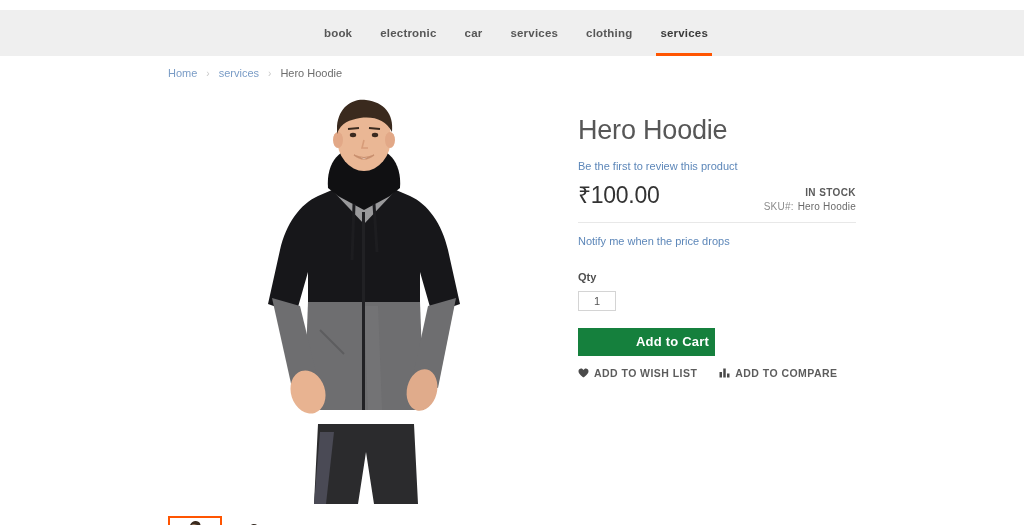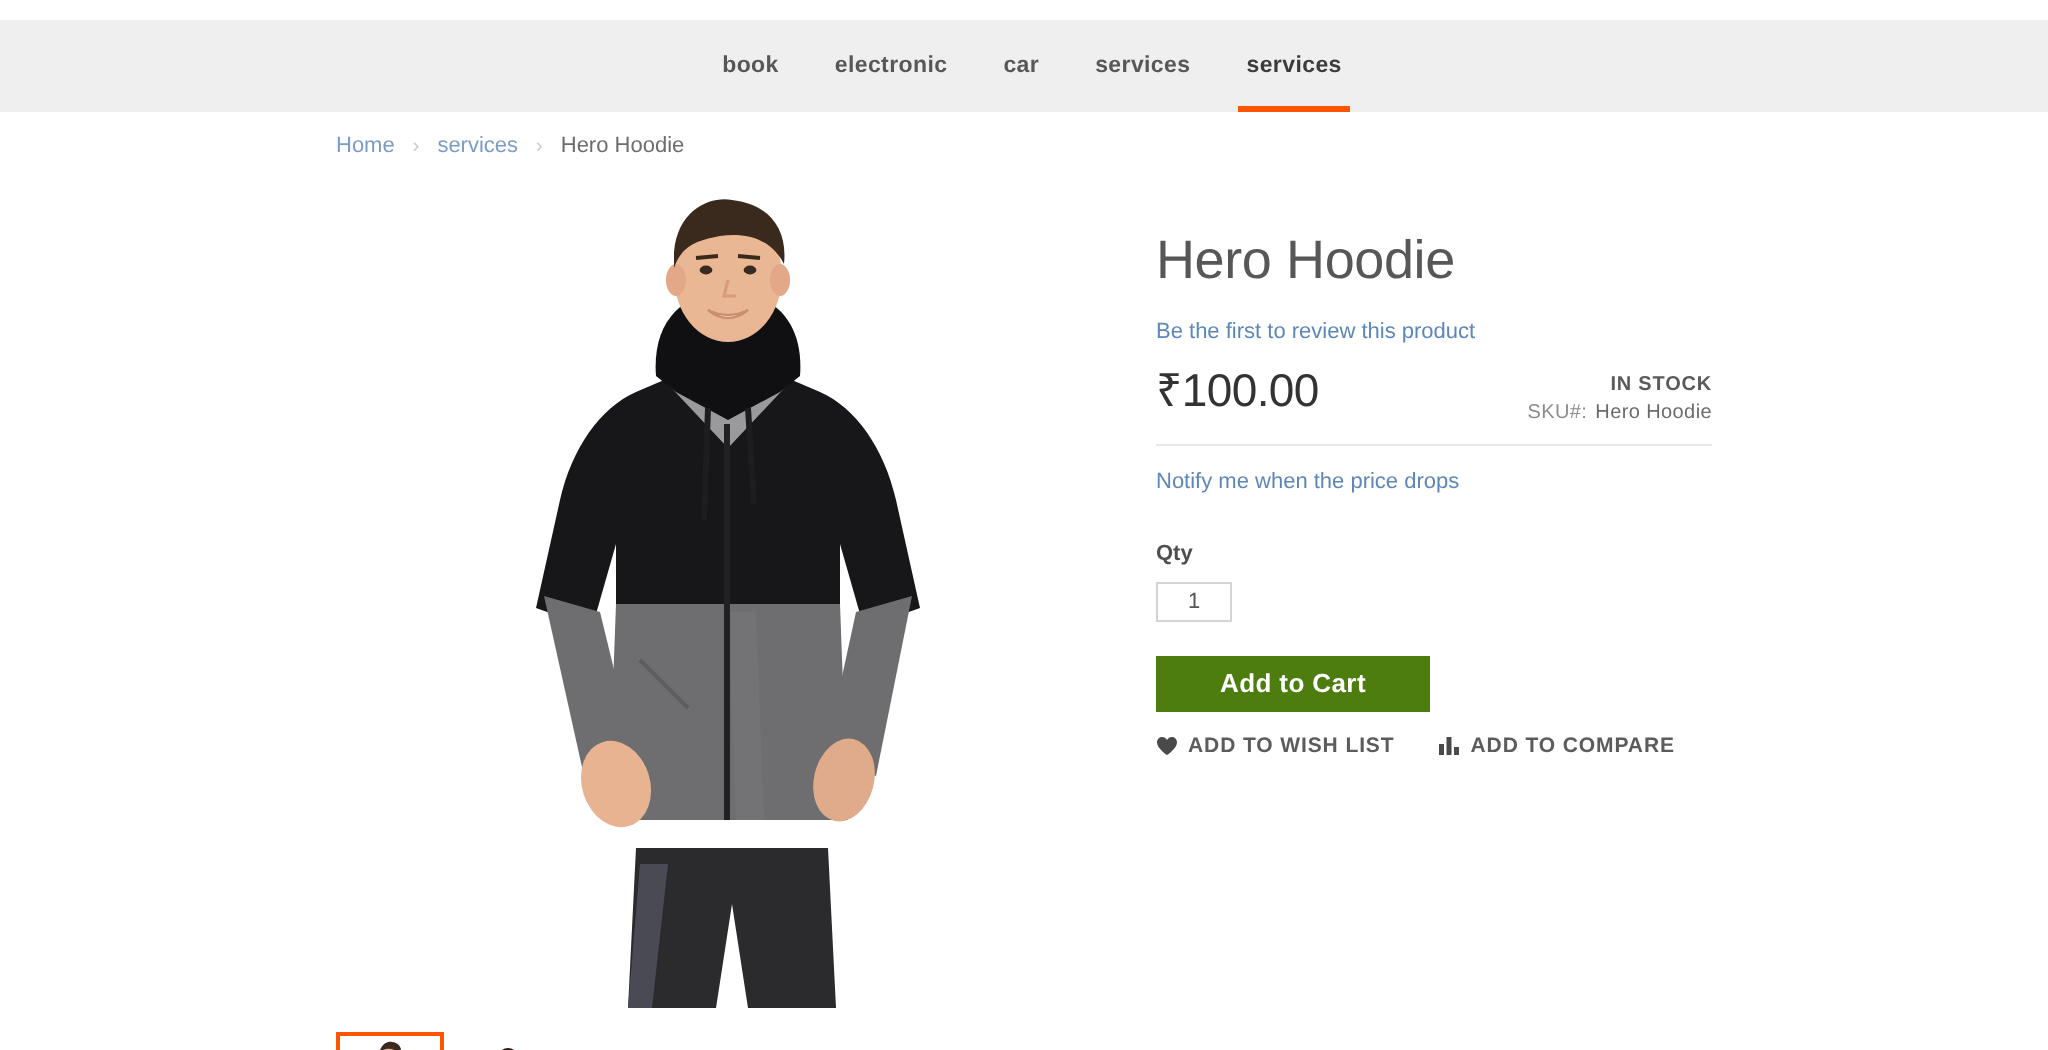--- a/index.html
+++ b/index.html
@@ -216,28 +216,29 @@
     color: #555;
     font-family: "Liberation Sans", sans-serif;
     padding: 0;
     box-sizing: content-box;
     background: #fff;
   }
   .add-to-cart {
     margin-top: 17px;
     width: 137px;
     height: 28px;
-    background: #4d7c0f;
+    background: #15803d;
     border: none;
     color: #ffffff;
     font-size: 13px;
     font-weight: bold;
     font-family: "Liberation Sans", sans-serif;
     cursor: pointer;
     letter-spacing: .2px;
+    text-align: right;
   }
 
   .actions {
     display: flex;
     align-items: center;
     gap: 22px;
     margin-top: 11px;
   }
   .action-link {
     display: flex;
@@ -267,20 +268,23 @@
       <span>book</span>
     </div>
     <div class="nav-item">
       <span>electronic</span>
     </div>
     <div class="nav-item">
       <span>car</span>
     </div>
     <div class="nav-item">
       <span>services</span>
+    </div>
+    <div class="nav-item">
+      <span>clothing</span>
     </div>
     <div class="nav-item active">
       <span>services</span>
     </div>
   </div>
 </div>
 
 <div class="page">
 
   <div class="breadcrumb">

